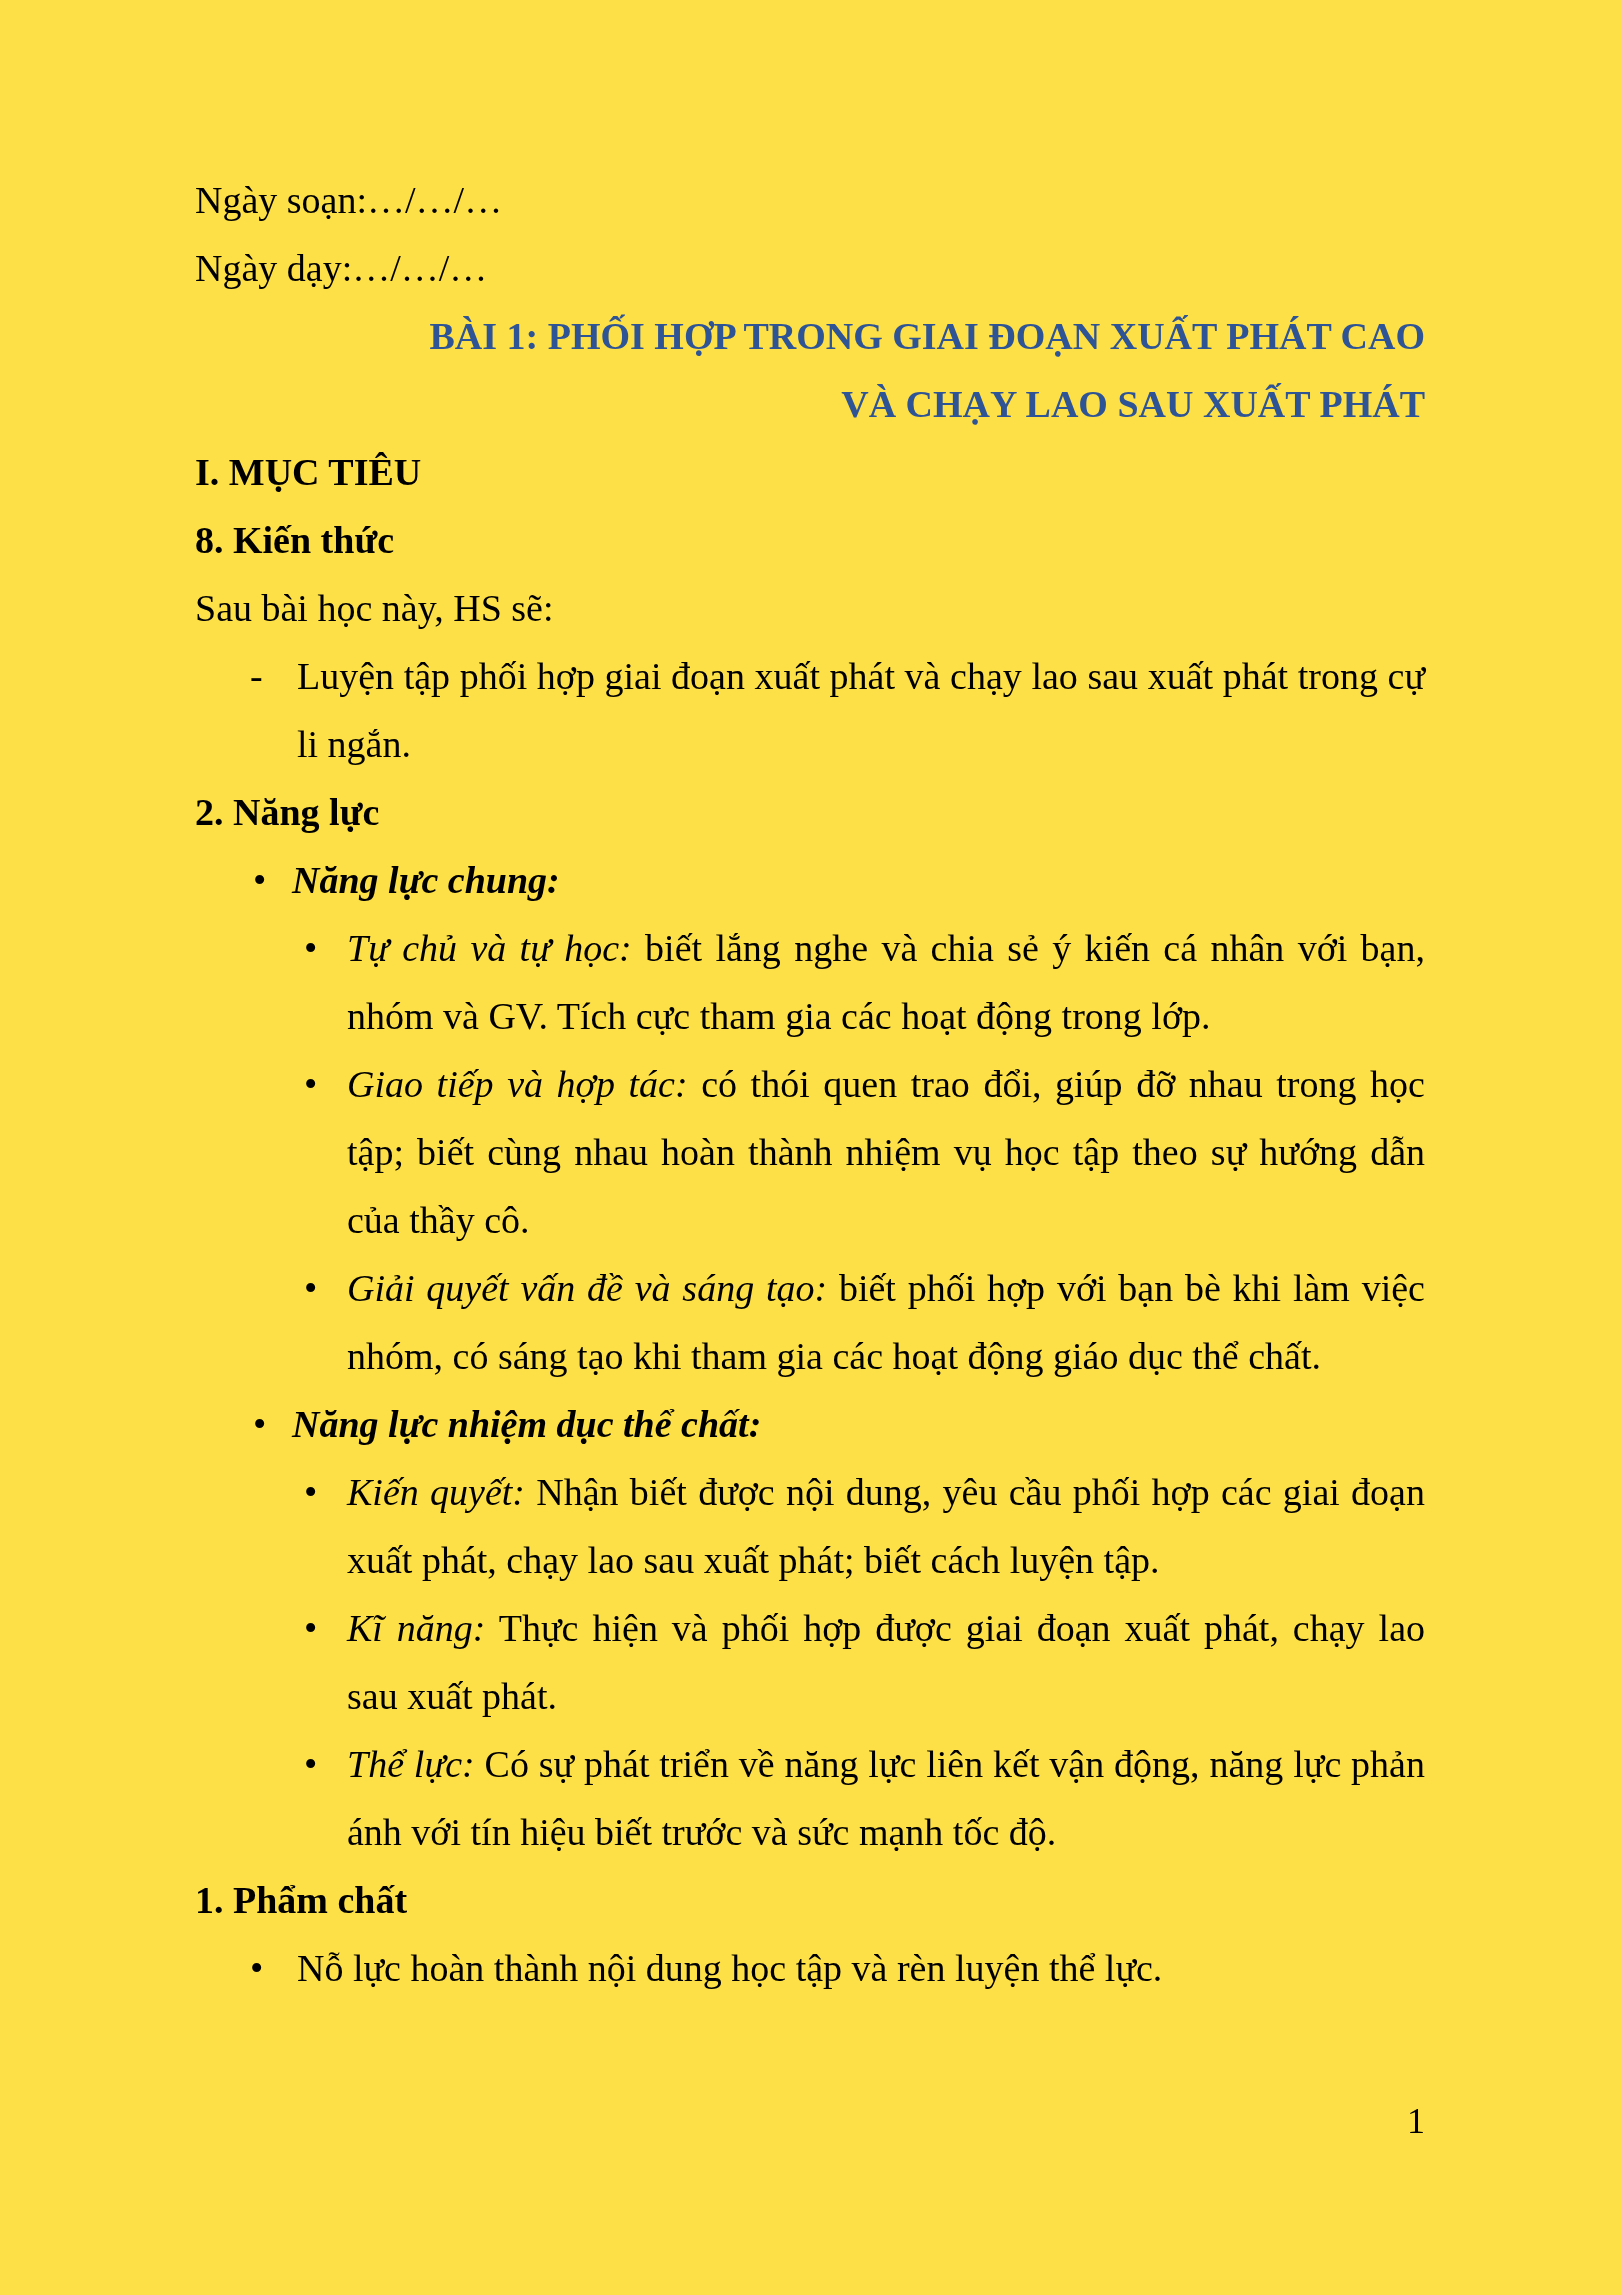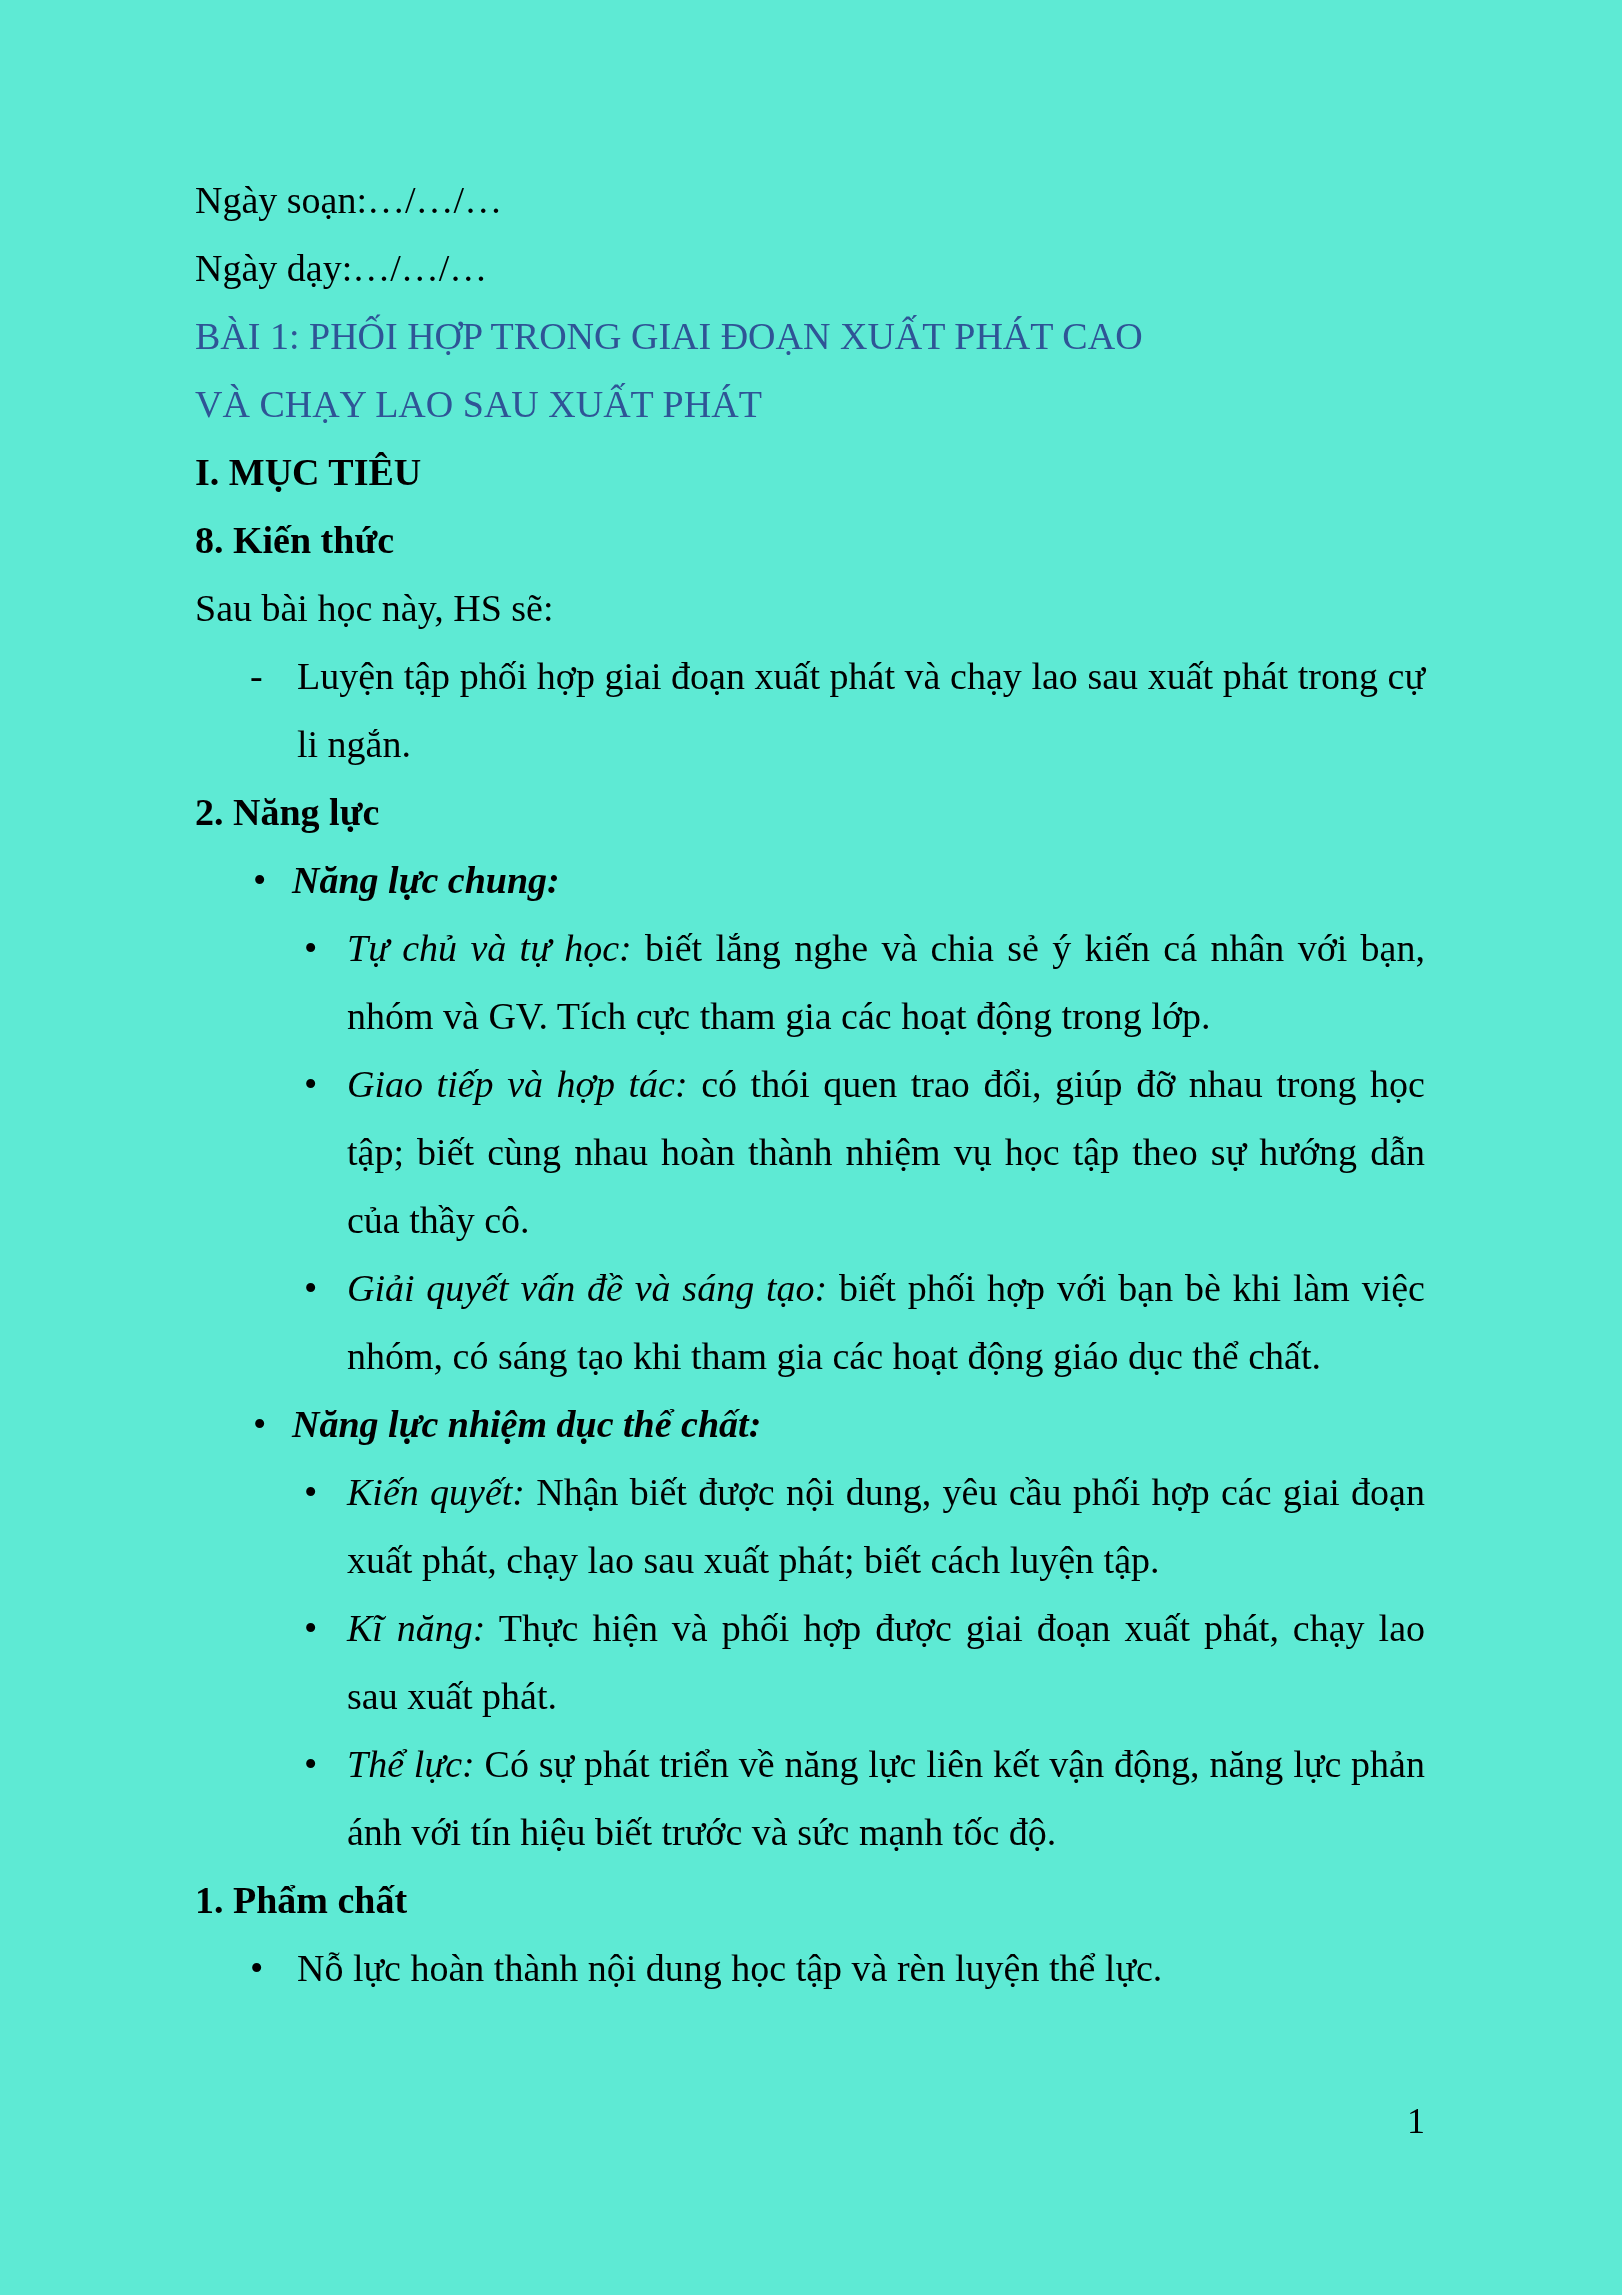--- a/index.html
+++ b/index.html
@@ -4,40 +4,40 @@
 <style>
   html, body {
     margin: 0;
     padding: 0;
     background: #ffffff;
   }
   .page {
     position: relative;
     width: 1623px;
     height: 2295px;
-    background: #5eead4;
+    background: #fde047;
     font-family: "Liberation Serif", "DejaVu Serif", serif;
     color: #000000;
     overflow: hidden;
   }
   .content {
     position: absolute;
     left: 195px;
     top: 166px;
     width: 1230px;
     font-size: 38px;
     line-height: 68px;
   }
   .content p { margin: 0; }
   .bold { font-weight: bold; }
   .italic { font-style: italic; }
   .title-line {
     color: #2F5496;
-    font-weight: normal;
-    text-align: left;
+    font-weight: bold;
+    text-align: right;
   }
   
   .li {
     position: relative;
     text-align: justify;
   }
   .li .marker {
     position: absolute;
     top: 0;
   }

